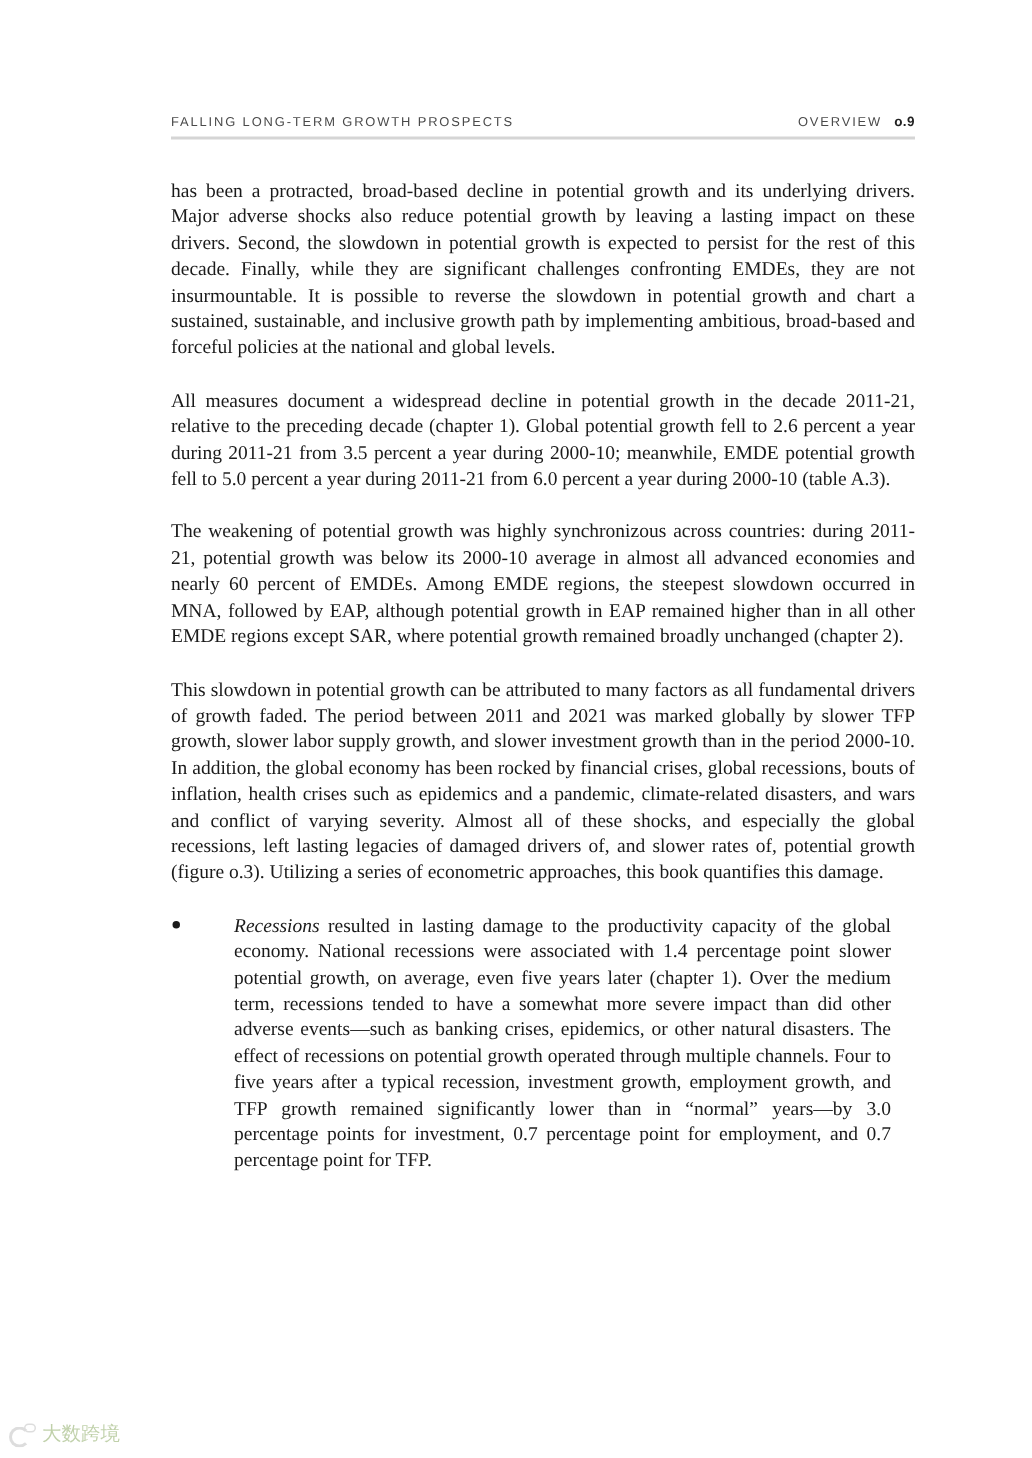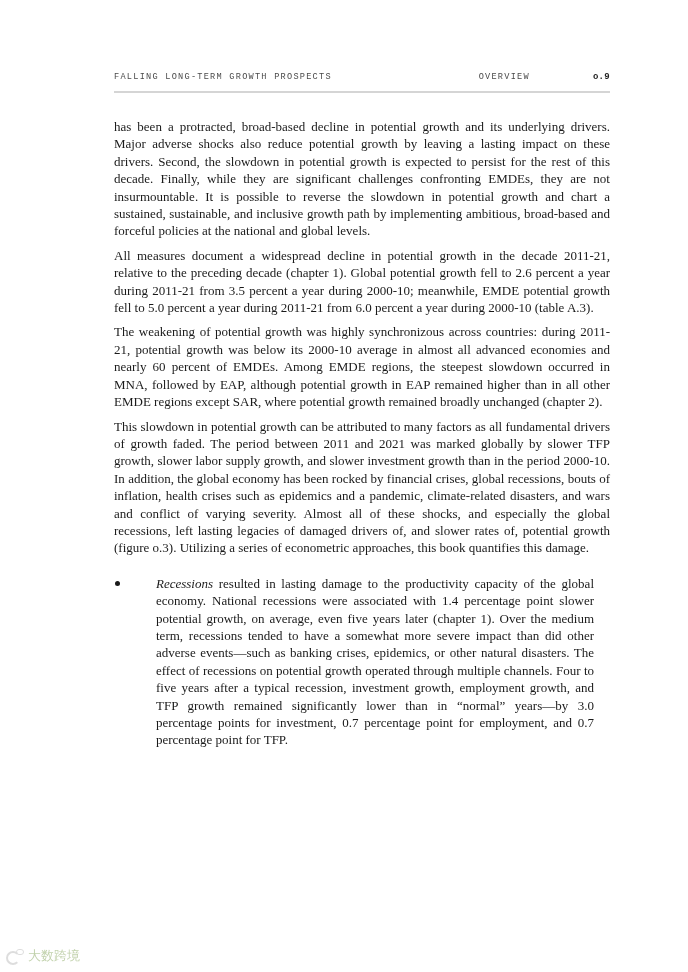--- a/index.html
+++ b/index.html
@@ -15,29 +15,28 @@
       font-family: "Liberation Serif", "DejaVu Serif", serif;
       color: #1a1a1a;
     }
     .running-header {
       position: absolute;
       left: 114px;
       top: 72px;
       width: 496px;
       height: 14px;
       display: flex;
-      align-items: flex-start;
-      font-family: Liberation Mono, monospace;
+      align-items: flex-end;
+      font-family: Liberation Sans, sans-serif;
       font-size: 8.6px;
       letter-spacing: 1.25px;
       color: #4a4a4a;
-      gap: 32px;
     }
     .running-header .title { flex: 1; }
-    .running-header .section { margin-right: 31px; }
+    .running-header .section { margin-right: 8px; }
     .running-header .page-num {
       font-weight: bold;
       letter-spacing: 0.3px;
       color: #222;
       font-size: 9px;
     }
     .header-rule {
       position: absolute;
       left: 114px;
       top: 91px;
@@ -52,21 +51,21 @@
       width: 496px;
     }
     p.body {
       margin: 0;
       font-size: 13px;
       line-height: 17.4px;
       text-align: justify;
       text-justify: inter-word;
       hyphens: none;
     }
-    p.body + p.body { margin-top: 7px; }
+    p.body + p.body { margin-top: 18px; }
     h2.section-heading {
       margin: 23px 0 13px 0;
       font-family: "Liberation Sans", "DejaVu Sans", sans-serif;
       font-weight: normal;
       font-size: 15.2px;
       line-height: 20px;
       color: #4f6d86;
     }
     ul.bullets {
       list-style: none;

